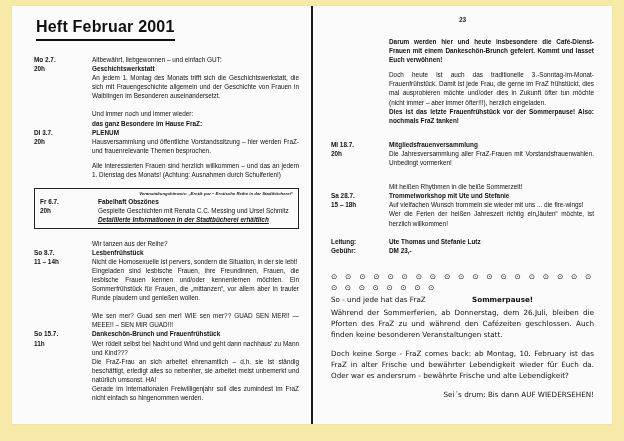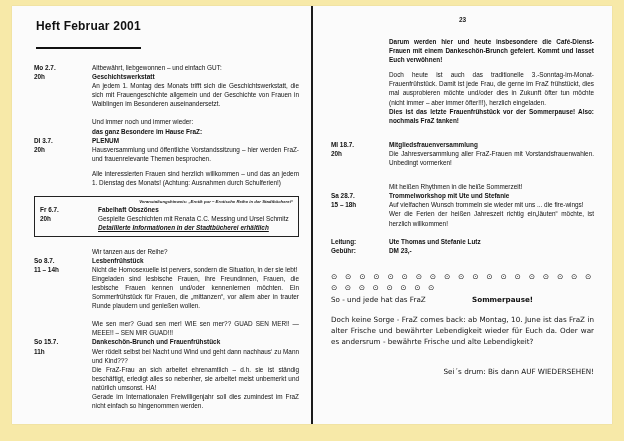--- a/index.html
+++ b/index.html
@@ -33,27 +33,27 @@
   .page {
     position: absolute;
     top: 0;
     height: 418px;
     box-sizing: border-box;
   }
   .page-left  { left: 0px;   width: 299px; padding: 10px 12px 6px 22px; }
   .page-right { left: 301px; width: 299px; padding: 10px 18px 6px 18px; }
 
   .heft-title {
-    font-size: 12px;
+    font-size: 16px;
     font-weight: bold;
     letter-spacing: 0.2px;
     color: #111;
     border-bottom: 2px solid #111;
     display: inline-block;
-    padding-bottom: 14px;
+    padding-bottom: 3px;
     margin: 2px 0 14px 2px;
   }
 
   .page-num {
     text-align: center;
     font-size: 6.5px;
     font-weight: bold;
     color: #222;
     margin: 0 0 14px 0;
   }
@@ -117,21 +117,21 @@
   .closing .dots {
     letter-spacing: 2.6px;
     font-size: 7.5px;
     margin-bottom: 2px;
     word-spacing: 0px;
   }
   .closing p { margin: 0 0 2px 0; }
   .closing .spacer { height: 7px; }
   .closing .sign {
     text-align: right;
-    margin-top: 20px;
+    margin-top: 8px;
   }
   .closing b { font-weight: bold; margin-left: 44px; }
 </style>
 </head>
 <body>
 
 <div class="scan">
 
   <div class="spine"></div>
 
@@ -277,20 +277,21 @@
         <div>Gebühr:</div>
       </div>
       <div class="body">
         <p class="ln b">DM 23,-</p>
       </div>
     </div>
 
     <div class="closing">
       <p class="dots">⊙ ⊙ ⊙ ⊙ ⊙ ⊙ ⊙ ⊙ ⊙ ⊙ ⊙ ⊙ ⊙ ⊙ ⊙ ⊙ ⊙ ⊙ ⊙ ⊙ ⊙ ⊙ ⊙ ⊙ ⊙ ⊙ ⊙</p>
       <p><span>So - und jede hat das FraZ </span><b>Sommerpause!</b></p>
+      <p>Während der Sommerferien, ab Donnerstag, dem 26.Juli, bleiben die Pforten des FraZ zu und während den Cafézeiten geschlossen. Auch finden keine besonderen Veranstaltungen statt.</p>
       <div class="spacer"></div>
-      <p>Doch keine Sorge - FraZ comes back: ab Montag, 10. June ist das FraZ in alter Frische und bewährter Lebendigkeit wieder für Euch da. Oder war es andersrum - bewährte Frische und alte Lebendigkeit?</p>
+      <p>Doch keine Sorge - FraZ comes back: ab Montag, 10. February ist das FraZ in alter Frische und bewährter Lebendigkeit wieder für Euch da. Oder war es andersrum - bewährte Frische und alte Lebendigkeit?</p>
       <p class="sign">Sei´s drum: Bis dann AUF WIEDERSEHEN!</p>
     </div>
 
   </div>
 
 </div>
 
 </body></html>

